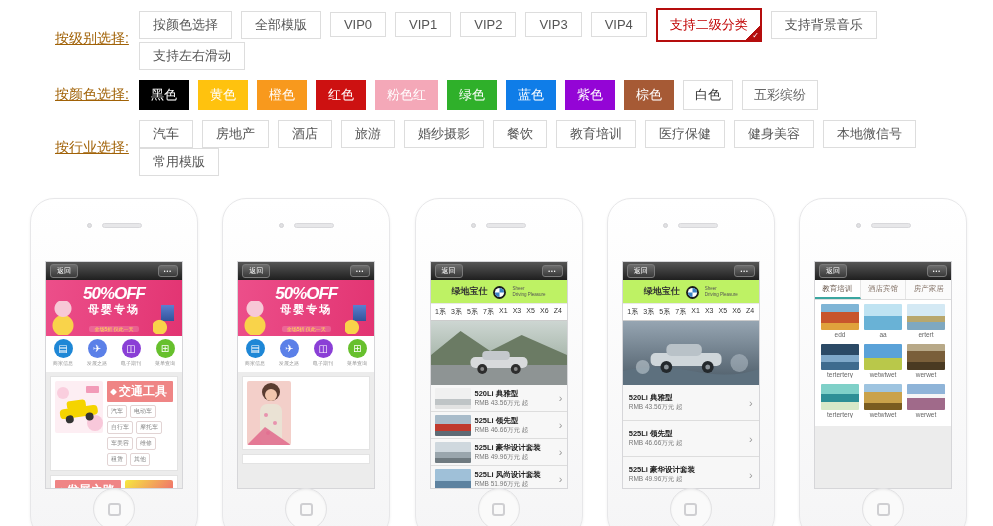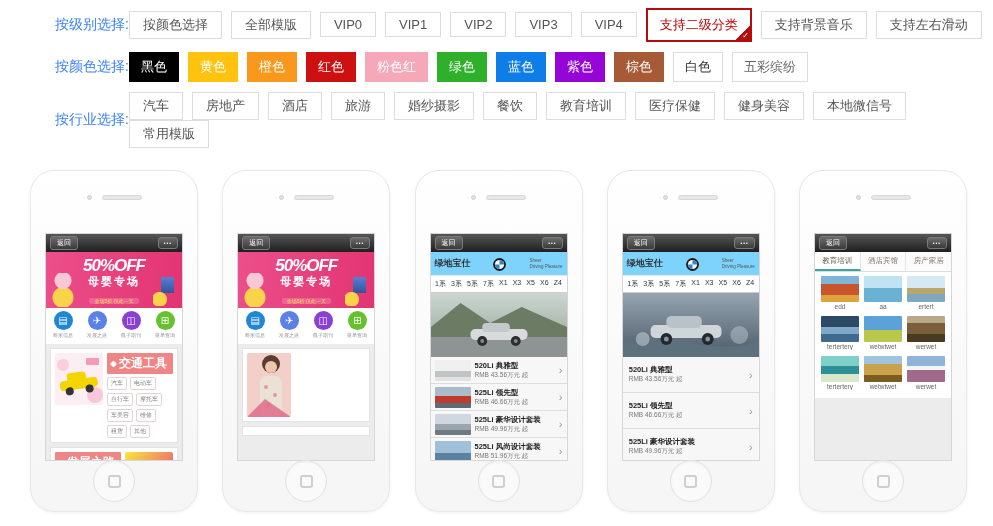--- a/index.html
+++ b/index.html
@@ -1,21 +1,21 @@
 <!DOCTYPE html>
 <html><head>
 <meta charset="utf-8">
 <style>
   * { margin:0; padding:0; box-sizing:border-box; }
   html,body { width:993px; height:526px; background:#fff; overflow:hidden;
     font-family:"Liberation Sans","DejaVu Sans",sans-serif; }
   
   .filters { padding:8px 0 0 55px; }
   .filter-row { display:flex; align-items:center; margin-bottom:10px; }
-  .filter-label { font-size:14px; color:#3b82f6; white-space:nowrap; }
+  .filter-label { font-size:14px; color:#a16207; margin-right:10px; white-space:nowrap;text-decoration:underline; }
   .fbtn { font-size:13px; color:#555; background:#fff; border:1px solid #ddd;
     padding:4px 13px; margin-right:9px; position:relative; cursor:pointer;
     font-family:inherit; white-space:nowrap; }
   .fbtn.selected { border:2px solid #b50d0d; color:#c00000; padding:6px 12px; }
   .fbtn.selected::after { content:"✓"; position:absolute; right:0; bottom:0;
     width:14px; height:14px; line-height:19px; text-align:right; padding-right:1px;
     background:linear-gradient(135deg,transparent 50%,#b50d0d 50%); color:#fff; font-size:8px; }
   .cbtn { font-size:13px; border:1px solid transparent; padding:5px 11px; margin-right:9px;
     cursor:pointer; font-family:inherit; white-space:nowrap; }
   .cbtn.bordered { border-color:#ddd; }
@@ -67,22 +67,22 @@
   .card-img { flex:none; border-radius:2px; overflow:hidden; }
   .card-col { flex:1; min-width:0; }
   .ribbon { position:relative; background:#ef8585; color:#fff; font-size:12px; font-weight:bold;
     padding:2px 4px 2px 12px; margin-bottom:3px; border-radius:1px; white-space:nowrap; }
   .ribbon::before { content:""; position:absolute; left:4px; top:50%;
     transform:translateY(-50%) rotate(45deg); width:5px; height:5px; background:#fff; border-radius:1px; }
   .mini-btns { display:flex; flex-wrap:wrap; gap:3px; }
   .mini-btn { font-size:6px; color:#888; background:#fff; border:1px solid #e2d4d4;
     border-radius:2px; padding:1px 3px; white-space:nowrap; cursor:pointer; }
   
-  .brandbar { height:24px; background:#7dd3fc; display:flex; align-items:center;
-    justify-content:center; gap:23px; border-bottom:1px solid #e8e8e8; }
+  .brandbar { height:24px; background:#bef264; display:flex; align-items:center;
+    justify-content:center; gap:6px; border-bottom:1px solid #e8e8e8; }
   .brand-name { font-size:9px; font-weight:bold; color:#333; }
   .bmw-logo { width:13px; height:13px; flex:none; }
   .slogan { font-size:4.5px; color:#555; line-height:1.2; text-align:left; }
   .car-nav { background:#fff; display:flex; justify-content:space-around; font-size:7px;
     color:#333; padding:3px 2px; border-bottom:1px solid #ccc; }
   .car-nav-item { cursor:pointer; }
   .hero { height:64px; overflow:hidden; position:relative; }
   .hero svg { display:block; width:100%; height:100%; }
   .car-row { background:#f7f7f7; border-bottom:1px solid #ddd; display:flex;
     align-items:center; gap:4px; padding:2px 4px; height:27px; cursor:pointer; }

